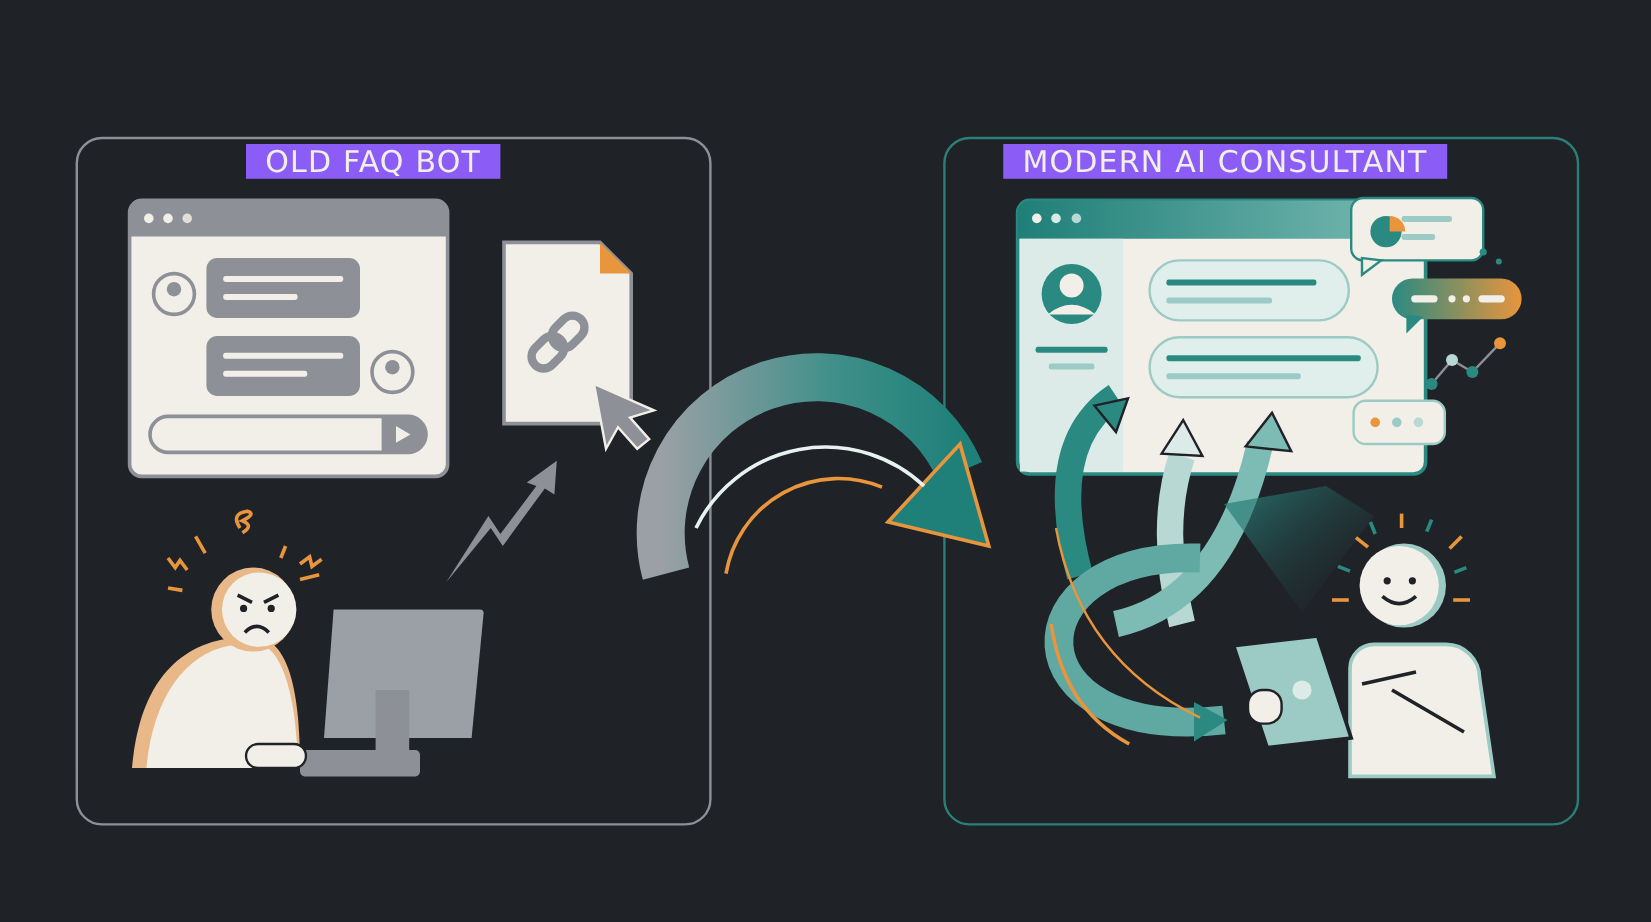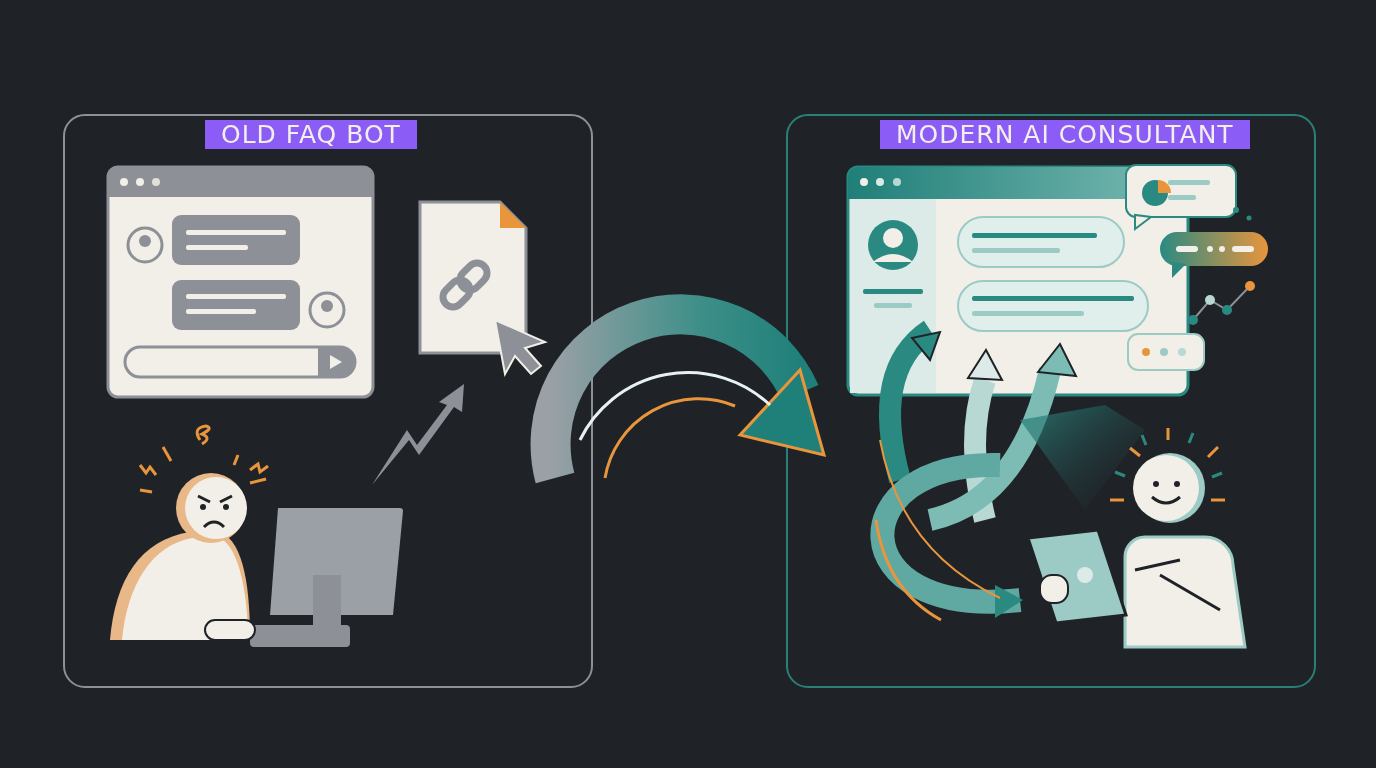--- a/index.html
+++ b/index.html
@@ -2,21 +2,21 @@
 <html><head>
 <meta charset="utf-8">
 <style>
   html,body{margin:0;padding:0;}
   body{width:1376px;height:768px;background:#1f2227;position:relative;overflow:hidden;font-family:"DejaVu Sans","Liberation Sans",sans-serif;}
   .panel{position:absolute;border-radius:22px;border:2px solid;}
   .panel-old{left:63px;top:114px;width:526px;height:570px;border-color:#8d9097;}
   .panel-new{left:786px;top:114px;width:526px;height:570px;border-color:#2a7f79;}
   .title{position:absolute;top:100px;color:#f2efe8;font-weight:normal;font-size:25px;letter-spacing:1px;background:#8b5cf6;padding:0 16px;white-space:nowrap;margin-top:20px;}
   .title-old{left:205px;}
-  .title-new{left:880px;}
+  .title-new{left:836px;}
   svg{position:absolute;left:0;top:0;}
 </style>
 </head>
 <body>
 
 <div class="panel panel-old"></div>
 <div class="panel panel-new"></div>
 <div class="title title-old">OLD FAQ BOT</div>
 <div class="title title-new">MODERN AI CONSULTANT</div>
 

